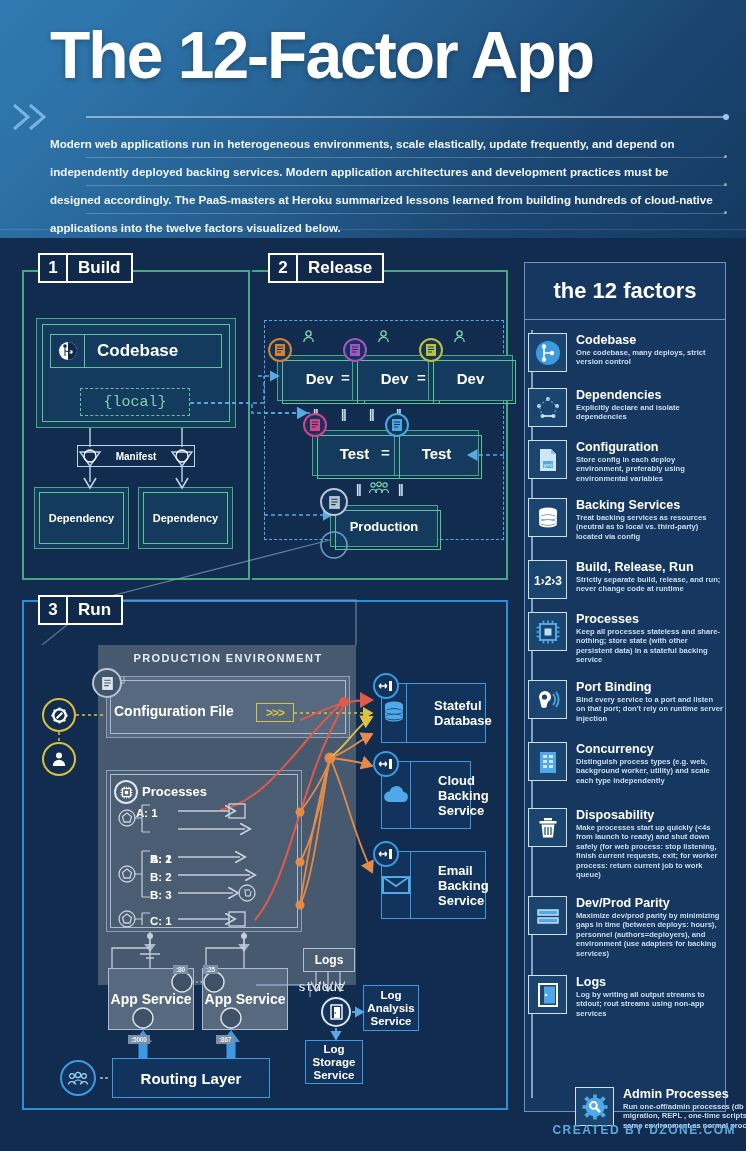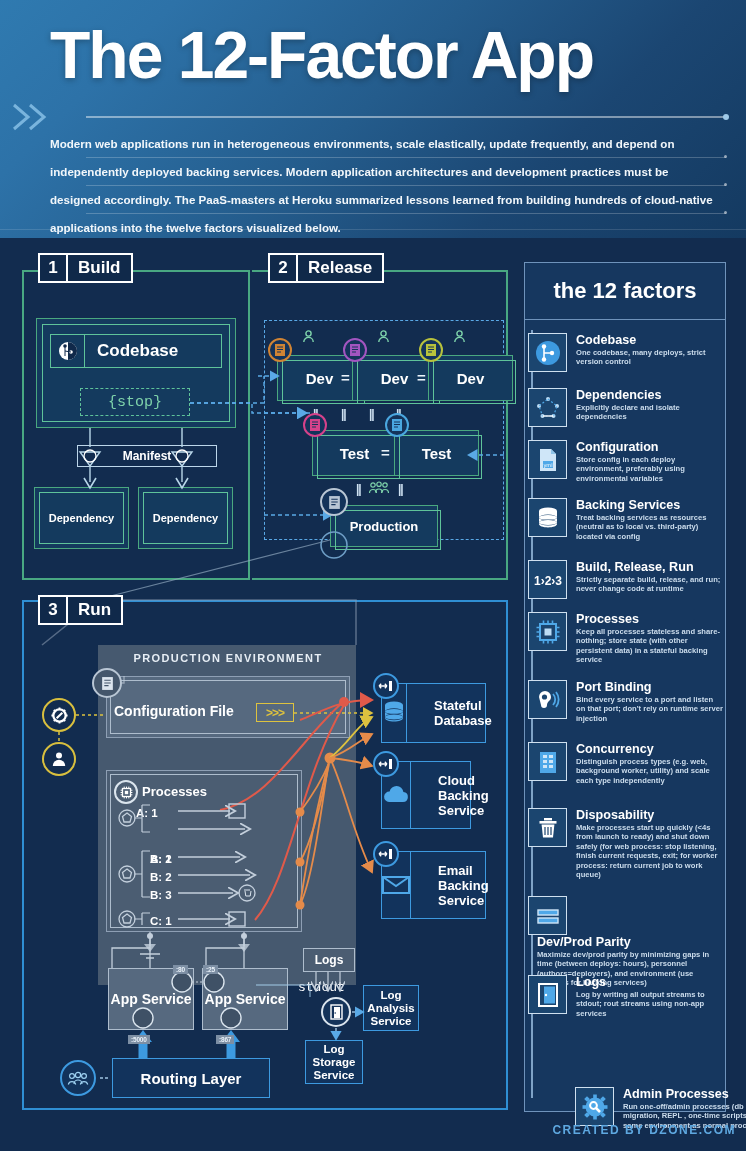--- a/index.html
+++ b/index.html
@@ -43,21 +43,21 @@
   .panel-build{position:absolute;left:22px;top:270px;width:228px;height:310px;border:2px solid #49a882;}
   .panel-release{position:absolute;left:252px;top:270px;width:256px;height:310px;border:2px solid #49a882;border-left:none;}
   .panel-run{position:absolute;left:22px;top:600px;width:486px;height:510px;border:2px solid #2f8fd4;}
   .codebase-outer{position:absolute;left:36px;top:318px;width:200px;height:110px;border:1.5px solid #4aa87f;background:#143a5e;}
   .codebase-inner{position:absolute;left:42px;top:324px;width:188px;height:98px;border:1.5px solid #5fc39a;}
   .codebase-bar{position:absolute;left:50px;top:334px;width:172px;height:34px;border:1.5px solid #5fc39a;display:flex;align-items:center;}
   .codebase-icon{width:34px;height:32px;border-right:1.5px solid #5fc39a;display:flex;align-items:center;justify-content:center;}
   .codebase-text{padding-left:12px;font-size:17px;font-weight:bold;}
   .code-chip{position:absolute;left:80px;top:388px;width:110px;height:28px;border:1.5px dashed #5fc39a;display:flex;align-items:center;justify-content:center;color:#7fd3ab;font-family:"Liberation Mono",monospace;font-size:15px;}
 
-  .manifest{position:absolute;left:77px;top:445px;width:140px;height:22px;border:1.2px solid #bcd6ea;display:flex;align-items:center;justify-content:center;font-size:12px;font-weight:bold;text-align:right;}
+  .manifest{position:absolute;left:77px;top:445px;width:118px;height:22px;border:1.2px solid #bcd6ea;display:flex;align-items:center;justify-content:center;font-size:10px;font-weight:bold;text-align:right;}
   .dep-box{position:absolute;top:487px;width:95px;height:62px;border:1.5px solid #4aa87f;background:#143a5e;display:flex;align-items:center;justify-content:center;font-size:11px;font-weight:bold;}
   .dep-box .inner{position:absolute;inset:4px;border:1.5px solid #5fc39a;}
   .dep-box span{position:relative;z-index:2;}
 
   .dashed-blue{position:absolute;border:1.5px dashed #5aa9e6;}
 
   .env-box{position:absolute;width:85px;height:46px;border:1.5px solid #4aa87f;background:#143a5e;
       display:flex;align-items:center;justify-content:center;font-size:15px;font-weight:bold;}
   .env-box .inner{position:absolute;left:4px;top:4px;right:-4px;bottom:-4px;border:1.5px solid #5fc39a;}
   .env-box span{position:relative;z-index:3;}
@@ -164,21 +164,21 @@
         <circle cx="10" cy="10" r="9" fill="#ffffff"></circle>
         <path d="M10 1 A9 9 0 0 1 10 19 Z" fill="#10294a"></path>
         <circle cx="7" cy="5" r="1.8" fill="#10294a"></circle>
         <circle cx="13" cy="11" r="1.8" fill="#ffffff"></circle>
         <circle cx="7" cy="15" r="1.8" fill="#ffffff"></circle>
         <path d="M7 5 L7 15 M7 10 L13 11" stroke="#10294a" stroke-width="1" fill="none"></path>
       </svg>
     </div>
     <div class="codebase-text">Codebase</div>
   </div>
-  <div class="code-chip">{stop}</div>
+  <div class="code-chip">{local}</div>
   <div class="manifest">Manifest</div>
   <div class="dep-box" style="left:34px;">
     <div class="inner"></div>
       <span>Dependency</span>
   </div>
   <div class="dep-box" style="left:138px;">
     <div class="inner"></div>
       <span>Dependency</span>
   </div>
 
@@ -581,21 +581,21 @@
             <path d="M10 12v8M13 12v8M16 12v8"></path>
           </g>
         </svg>
     </div>
     <div class="f-txt">
       <div class="f-name">Disposability</div>
       <div class="f-desc">Make processes start up quickly (&lt;4s from launch to ready) and shut down safely (for web process: stop listening, finish current requests, exit; for worker process: return current job to work queue)</div>
     </div>
   </div>
 
-  <div class="factor" style="top:896px;flex-direction:column;">
+  <div class="factor" style="top:896px;">
     <div class="f-ico">
       <svg width="26" height="26" viewBox="0 0 26 26">
           <rect x="3" y="7" width="20" height="5" fill="#4fa8e8" stroke="#cfe6f8" stroke-width="1.4"></rect>
           <rect x="3" y="15" width="20" height="5" fill="#4fa8e8" stroke="#cfe6f8" stroke-width="1.4"></rect>
         </svg>
     </div>
     <div class="f-txt">
       <div class="f-name">Dev/Prod Parity</div>
       <div class="f-desc">Maximize dev/prod parity by minimizing gaps in time (between deploys: hours), personnel (authors=deployers), and environment (use adapters for backing services)</div>
     </div>

